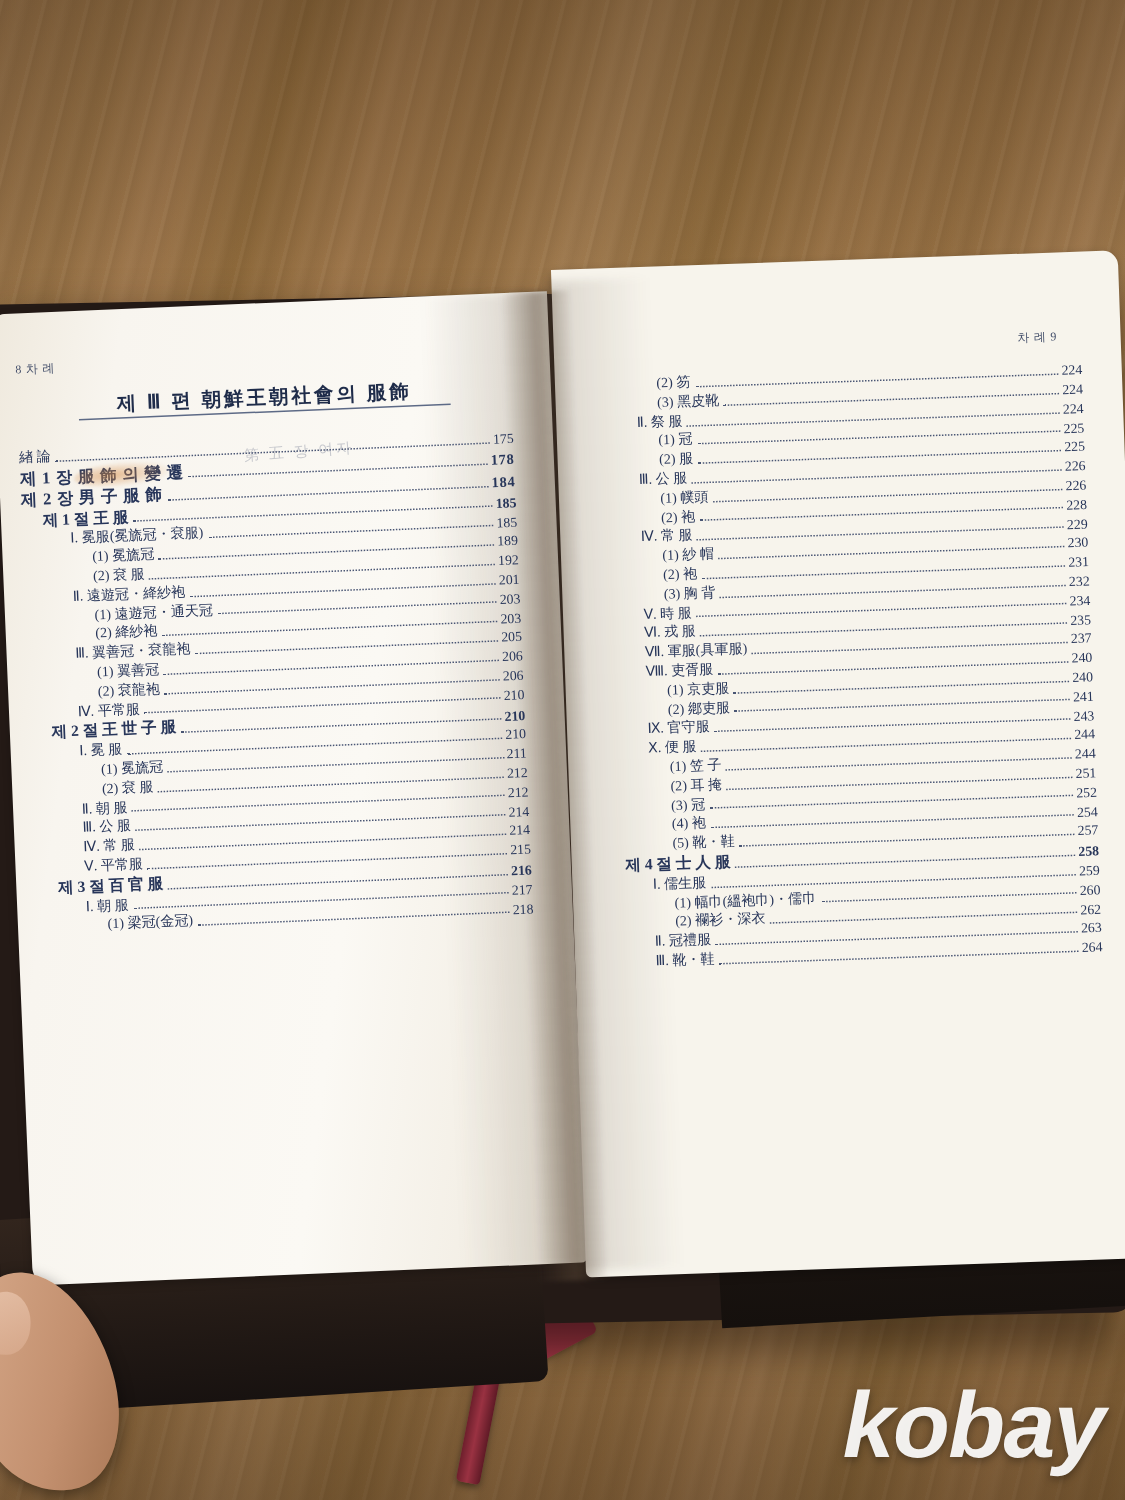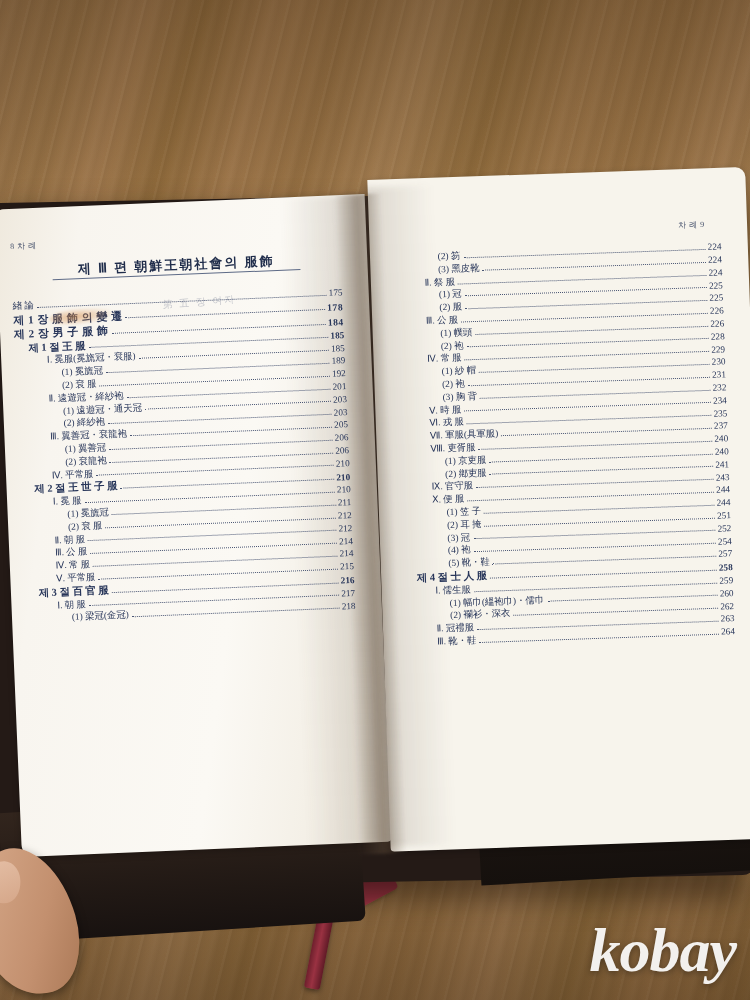--- a/index.html
+++ b/index.html
@@ -311,21 +311,21 @@
     border-radius: 50% 50% 45% 45%;
     transform: rotate(20deg);
     opacity: .8;
   }
 
   
   .watermark {
     position: absolute;
     right: 14px;
     bottom: 14px;
-    font-family: Liberation Serif, serif;
+    font-family: Liberation Sans, sans-serif;
     font-weight: bold;
     font-style: italic;
     font-size: 62px;
     letter-spacing: -1px;
     color: rgba(255,255,255,0.92);
     text-shadow: 0 2px 6px rgba(0,0,0,0.35);
     margin-left: 20px;
   }
 </style>
 </head>

